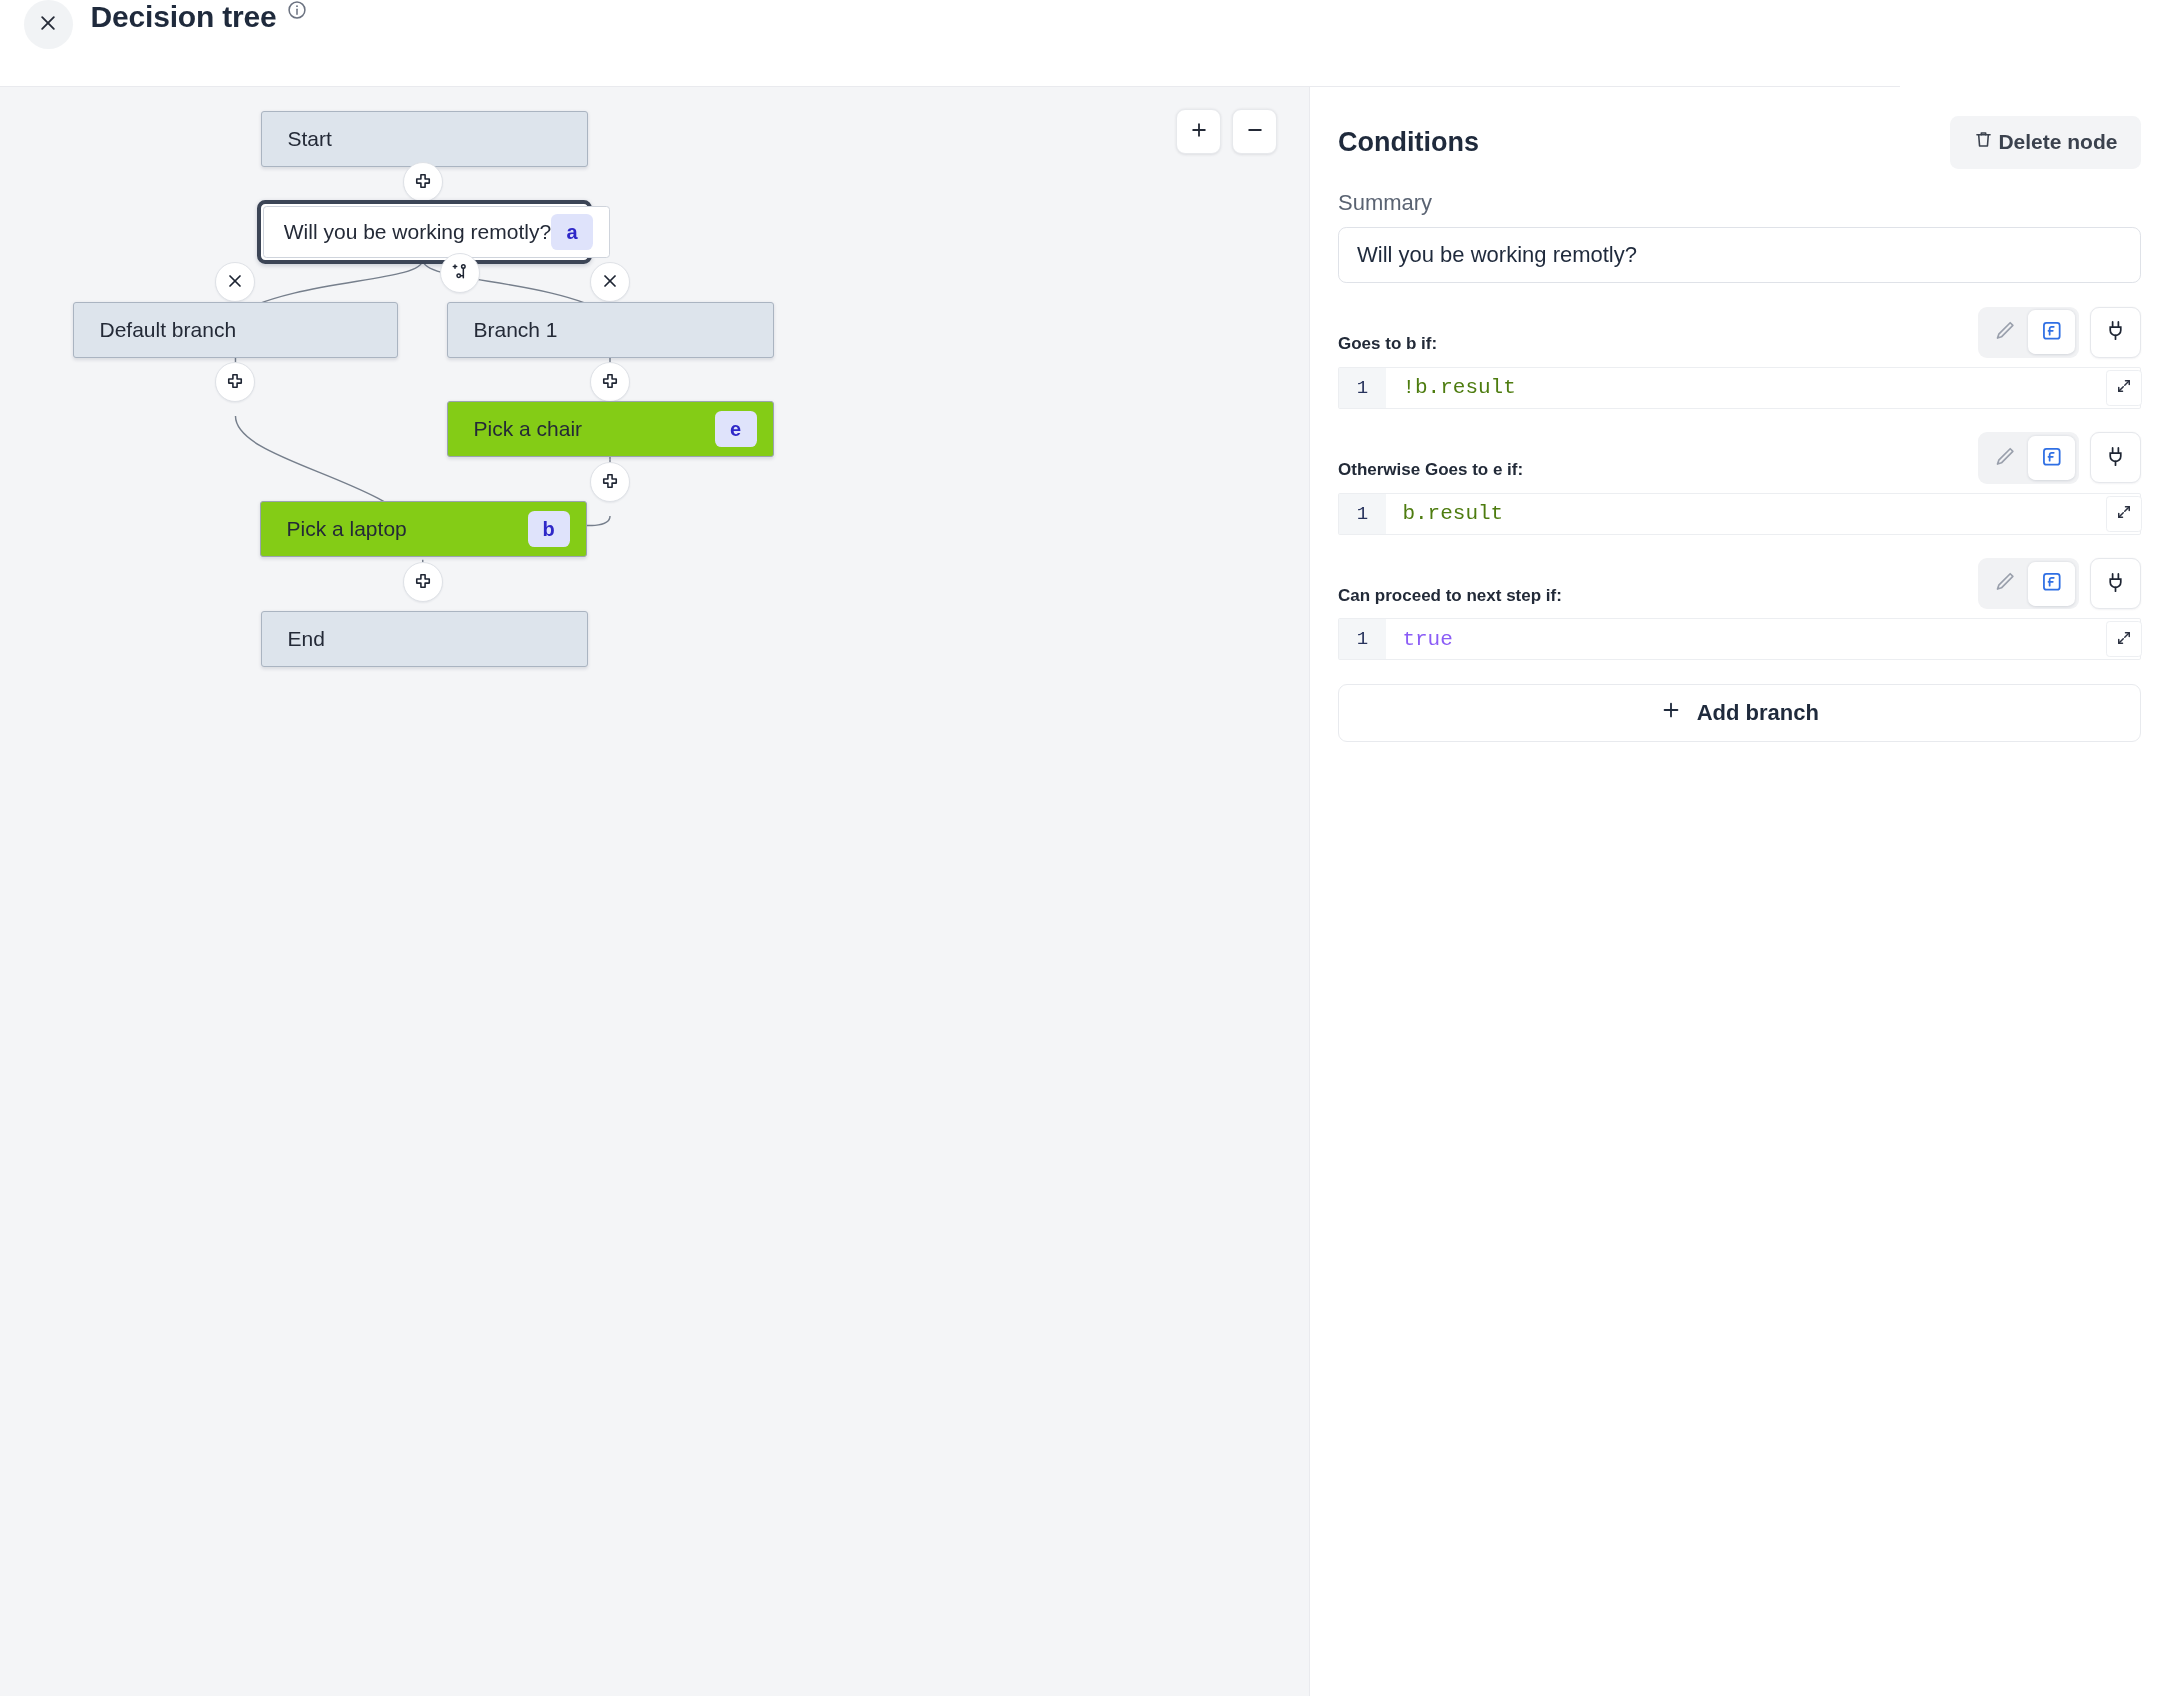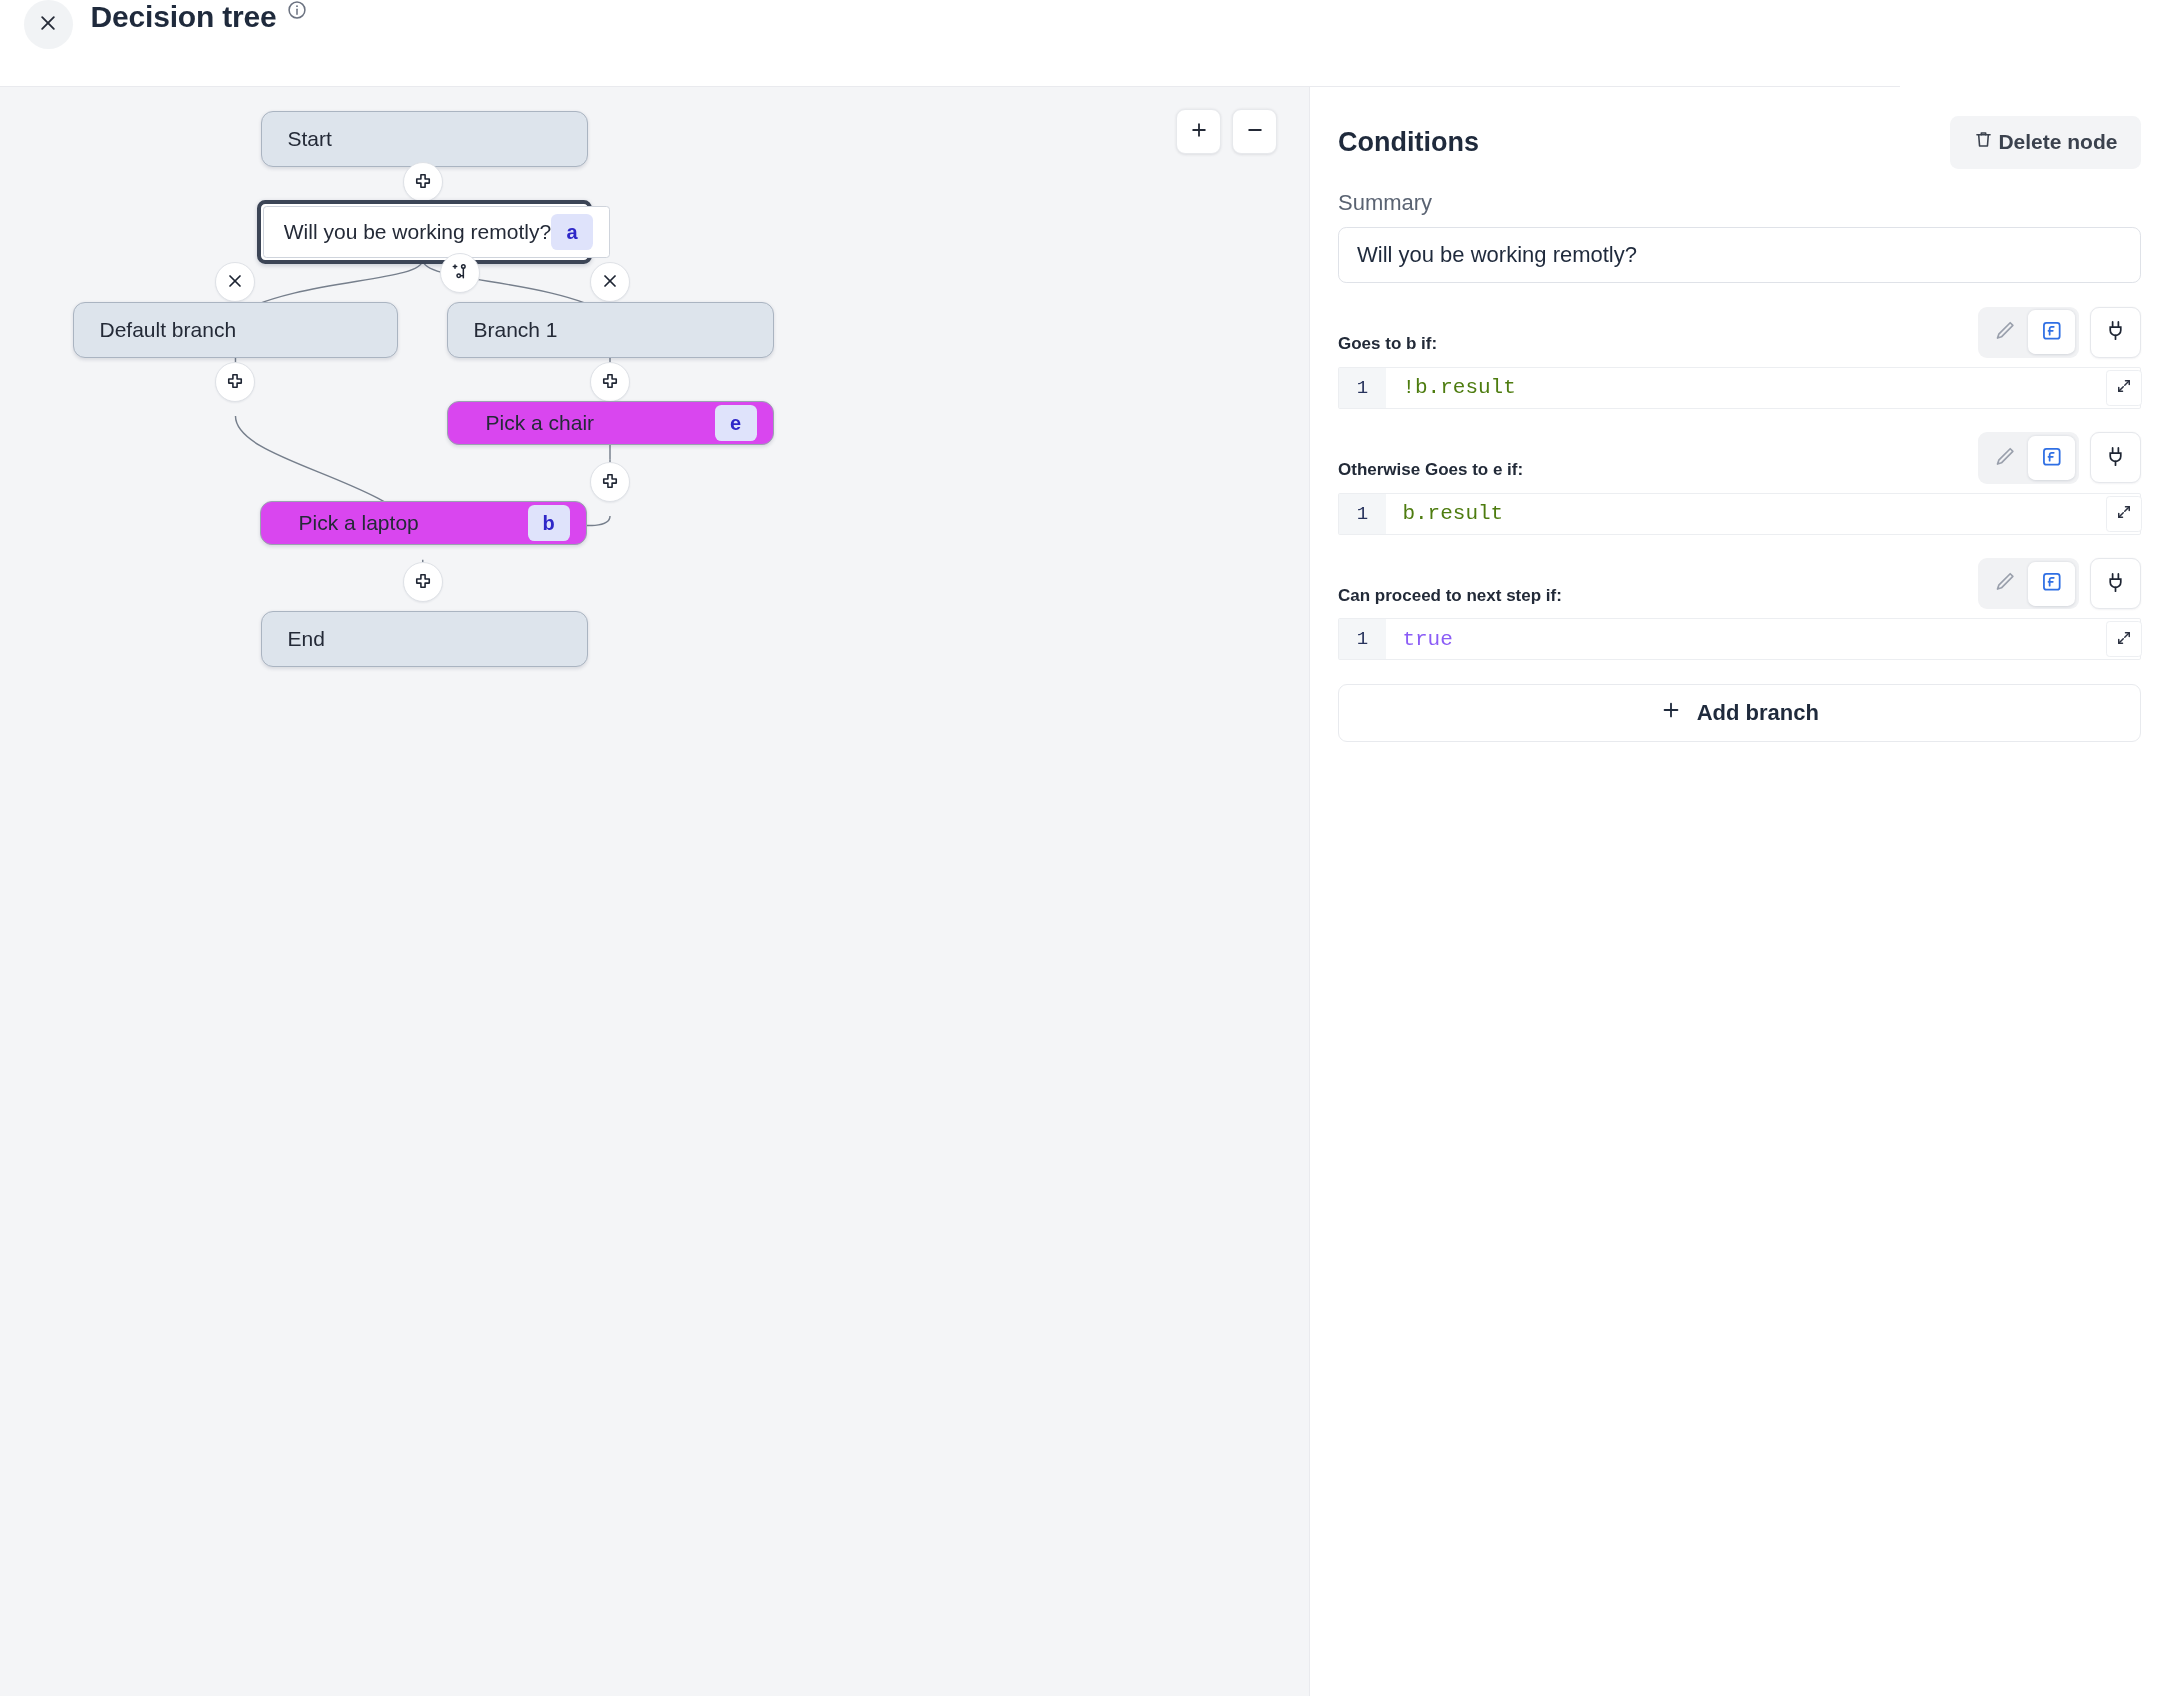--- a/index.html
+++ b/index.html
@@ -58,41 +58,40 @@
     box-shadow: 0 0.9px 2.7px rgba(25,30,50,.10);
     display: flex; align-items: center; justify-content: center;
     cursor: pointer; padding: 0;
   }
   .zoom-btn svg { width: 20px; height: 20px; }
 
   
   .node {
     position: absolute;
     display: flex; align-items: center;
-    border-radius: 12px;
+    border-radius: 3px;
     font-size: 21px; color: #242a37;
     box-shadow: 0 1.8px 3.6px rgba(30,40,70,.13);
     cursor: pointer;
   }
   .node .node-label { margin-left: 25.5px; flex: 1; white-space: nowrap; }
   .node-terminal {
     background: #dde4ec;
     border: 0.9px solid #aab4c1;
     height: 56px;
   }
   .node-branch {
     background: #dde4ec;
     border: 0.9px solid #aab4c1;
     height: 56px;
   }
   .node-step {
-    background: #d946ef;
+    background: #84cc16;
     border: 0.9px solid #9aa3b0;
-    height: 44px;
-    padding-left: 12px;
+    height: 56px;
   }
   .node-selected {
     background: #ffffff;
     border: 4.5px solid #3c4556;
     height: 64px;
     border-radius: 8.2px;
     padding: 1.8px;
     box-shadow: 0 1.8px 4.5px rgba(30,40,70,.18);
   }
   .node-selected .inner {

